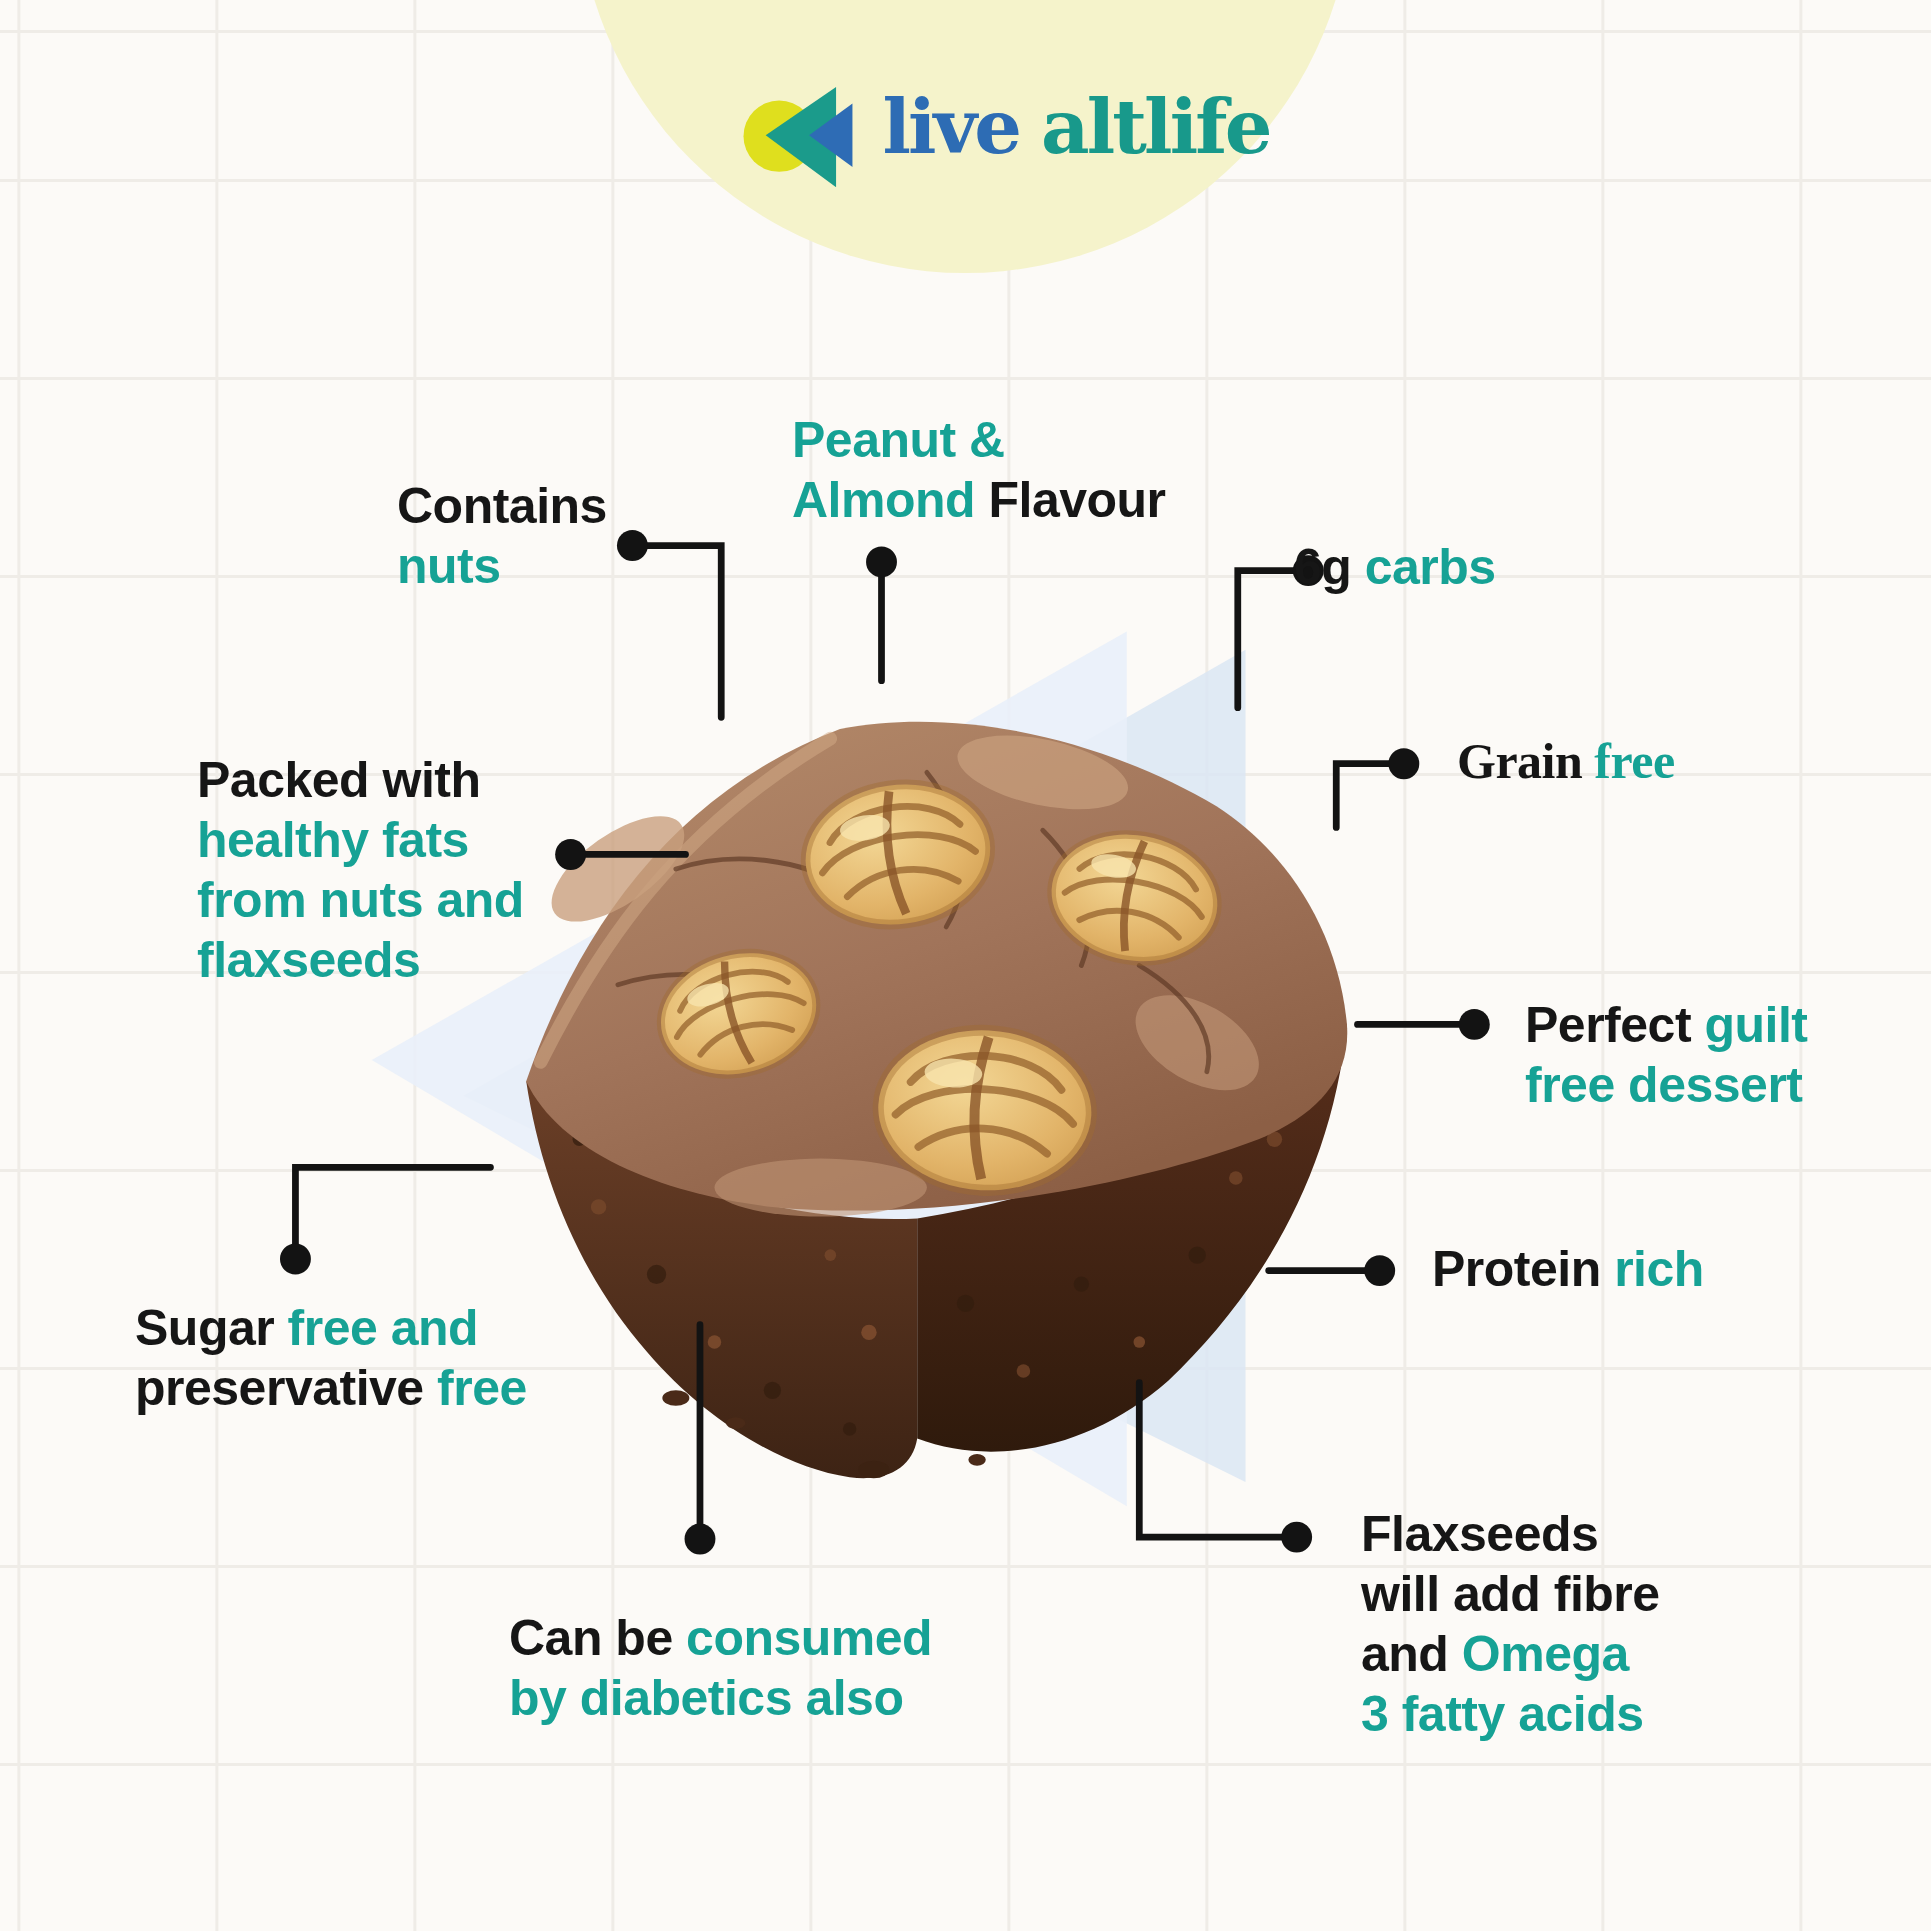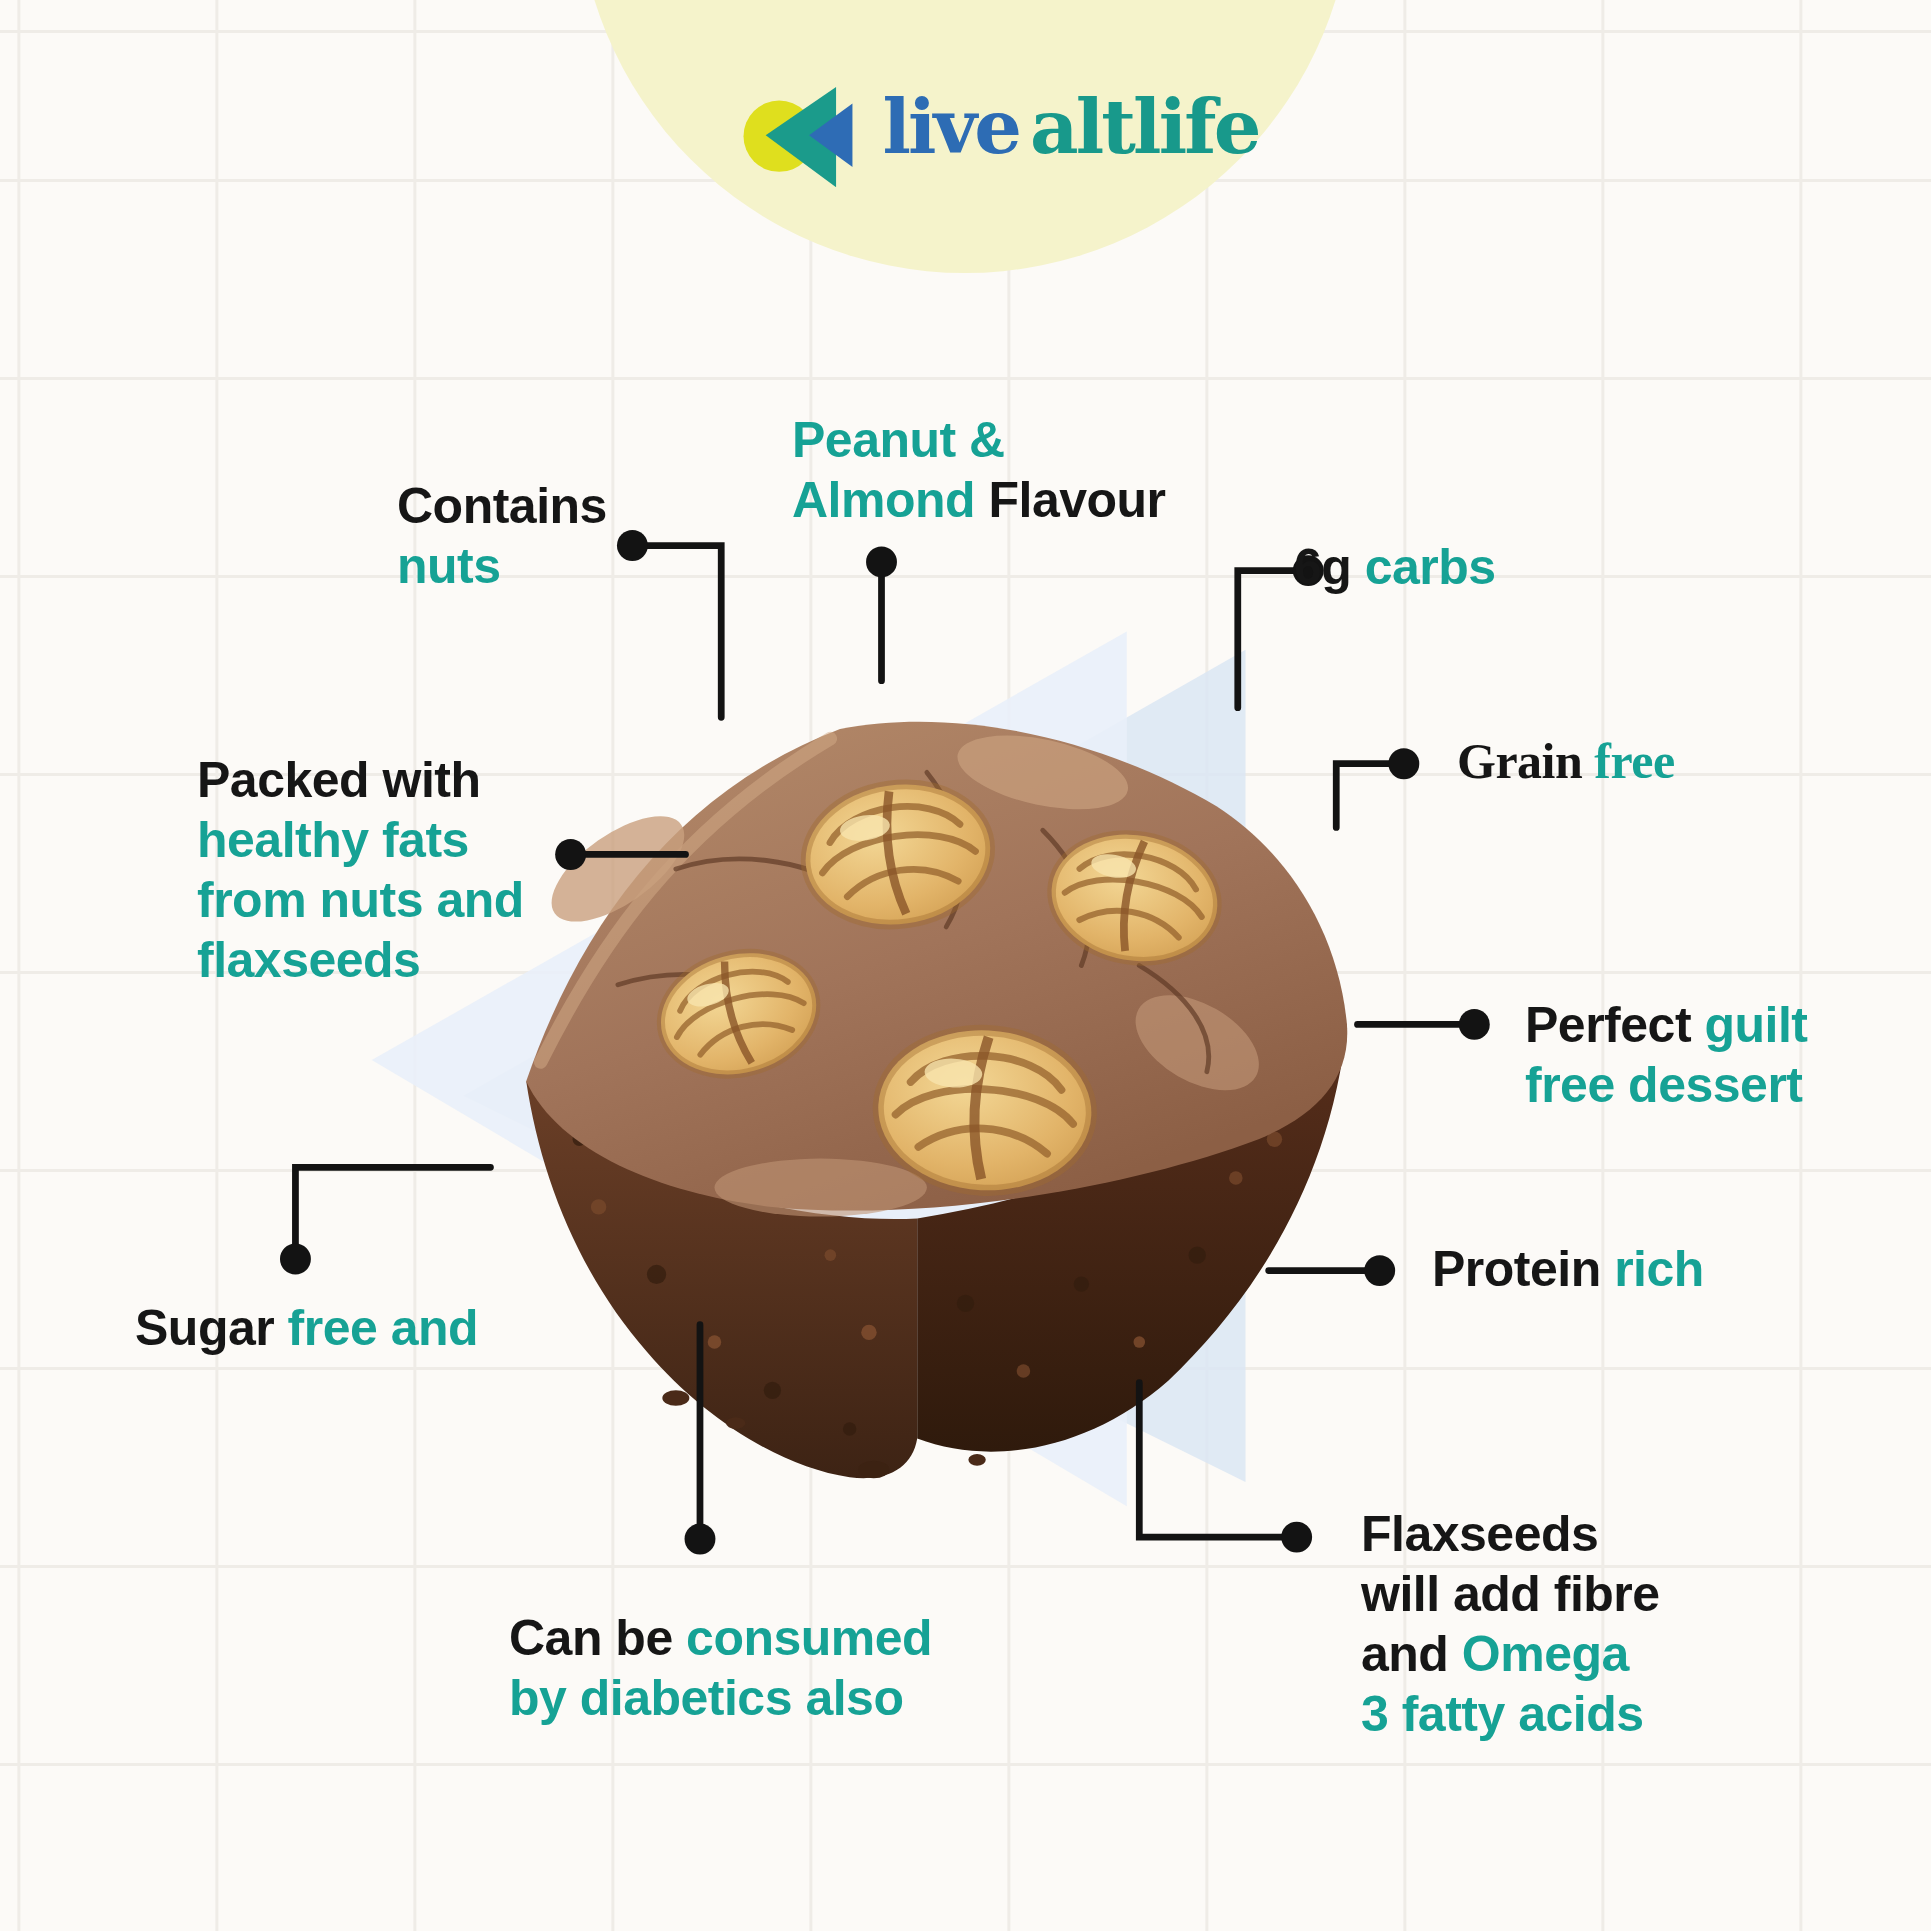--- a/index.html
+++ b/index.html
@@ -19,21 +19,21 @@
   .logo{
     position:absolute;left:730px;top:60px;height:135px;
     display:flex;align-items:center;gap:17.4px;
   }
   .logo-text{
     font-family:"DejaVu Serif","Liberation Serif",serif;
     font-weight:700;font-size:75px;letter-spacing:-2.9px;line-height:1;
     white-space:nowrap;
   }
   .logo-live{color:#2d6cb4;}
-  .logo-alt{color:#18998b;margin-left:11px;}
+  .logo-alt{color:#18998b;margin-left:22px;}
   .art{position:absolute;left:0;top:0;}
   .callout{
     position:absolute;font-weight:700;font-size:50px;line-height:60px;
     color:#161616;white-space:nowrap;letter-spacing:-0.5px;
   }
   .teal{color:#16a295;}
   .wr{stroke:#96632e;stroke-width:7;fill:none;opacity:.75;stroke-linecap:round;}
   .crack{stroke:#5a3522;stroke-width:5;fill:none;opacity:.65;stroke-linecap:round;}
   .conn{stroke:#131313;stroke-width:7;fill:none;stroke-linecap:round;}
   .dot{fill:#131313;}
@@ -189,20 +189,21 @@
     <div><span class="teal">flaxseeds</span></div>
   </div>
 
   <div class="callout" style="left:1525px;top:995px;">
     <div><span>Perfect </span><span class="teal">guilt</span></div>
     <div><span class="teal">free dessert</span></div>
   </div>
 
   <div class="callout" style="left:135px;top:1298px;">
     <div><span>Sugar </span><span class="teal">free and</span></div>
+    <div><span>preservative </span><span class="teal">free</span></div>
   </div>
 
   <div class="callout" style="left:1432px;top:1239px;">
     <div><span>Protein </span><span class="teal">rich</span></div>
   </div>
 
   <div class="callout" style="left:509px;top:1608px;">
     <div><span>Can be </span><span class="teal">consumed</span></div>
     <div><span class="teal">by diabetics also</span></div>
   </div>

